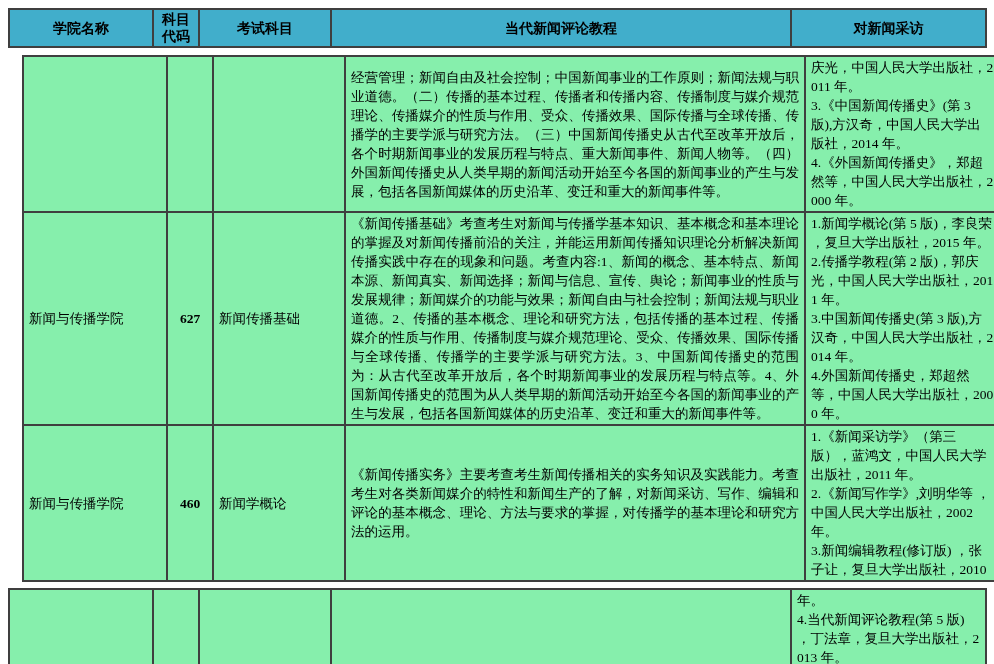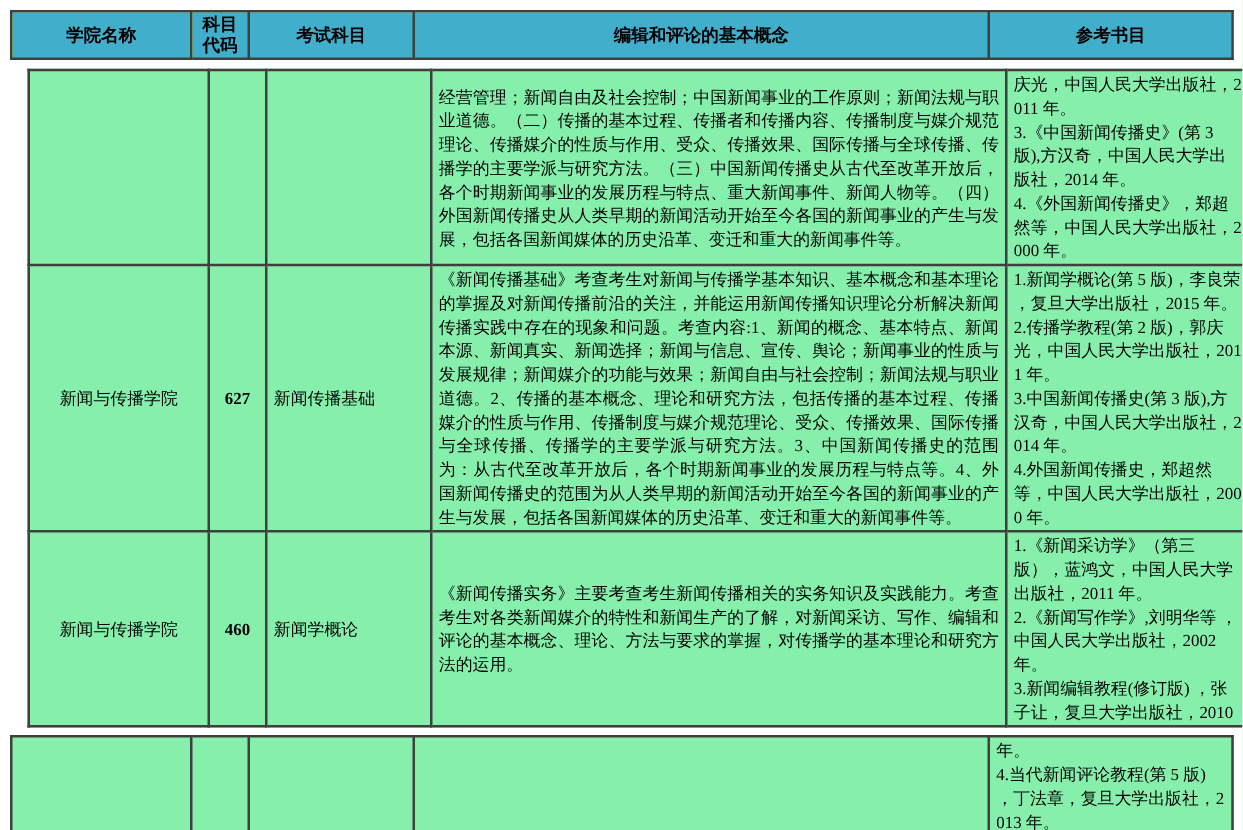--- a/index.html
+++ b/index.html
@@ -51,21 +51,21 @@
     padding: 1px 2px;
   }
   table.body-tbl { margin-top: 7px; margin-left: 14px; }
   table.cont-tbl { margin-top: 6px; }
 
   .r0 td { height: 150px; }
   .r1 td { height: 210px; }
   .r2 td { height: 146px; }
   .r3 td { height: 73px; }
 
-  td.college { text-align: center; padding-left: 6px; }
+  td.college { text-align: left; padding-left: 6px; }
   td.code    { text-align: center; font-weight: bold; }
   td.subject { text-align: left; padding-left: 9px; border-radius: 20px; }
   td.scope   { text-align: justify; }
   td.refs    { text-align: left; white-space: pre-line; }
   td.vtop    { vertical-align: top; }
   td.vmid    { vertical-align: middle; }
 </style>
 </head>
 <body>
 
@@ -77,22 +77,22 @@
         <col class="c2">
         <col class="c3">
         <col class="c4">
         <col class="c5">
       </colgroup>
     <tbody>
       <tr>
         <th>学院名称</th>
         <th>科目代码</th>
         <th>考试科目</th>
-        <th>编辑和评论的基本概念</th>
-        <th>参考书目</th>
+        <th>当代新闻评论教程</th>
+        <th>对新闻采访</th>
       </tr>
     </tbody>
   </table>
 
   <table class="tbl body-tbl">
     <colgroup>
         <col class="c1">
         <col class="c2">
         <col class="c3">
         <col class="c4">

